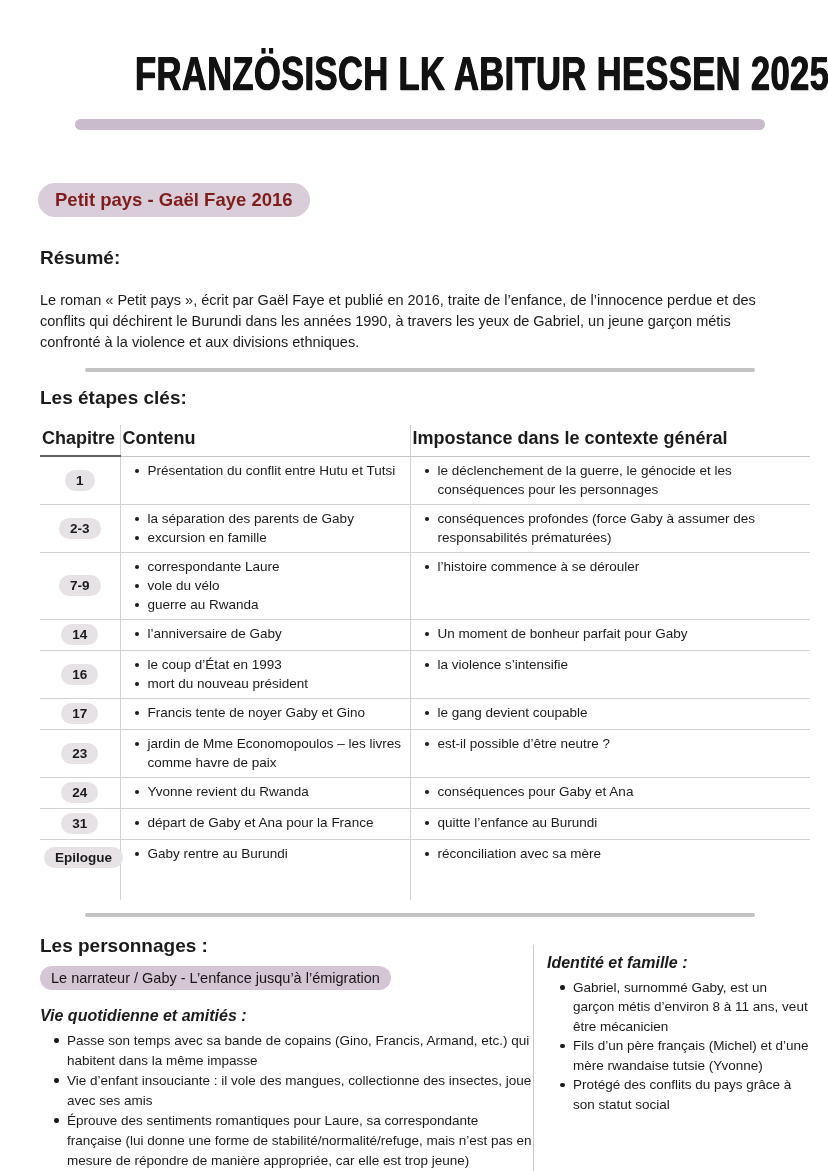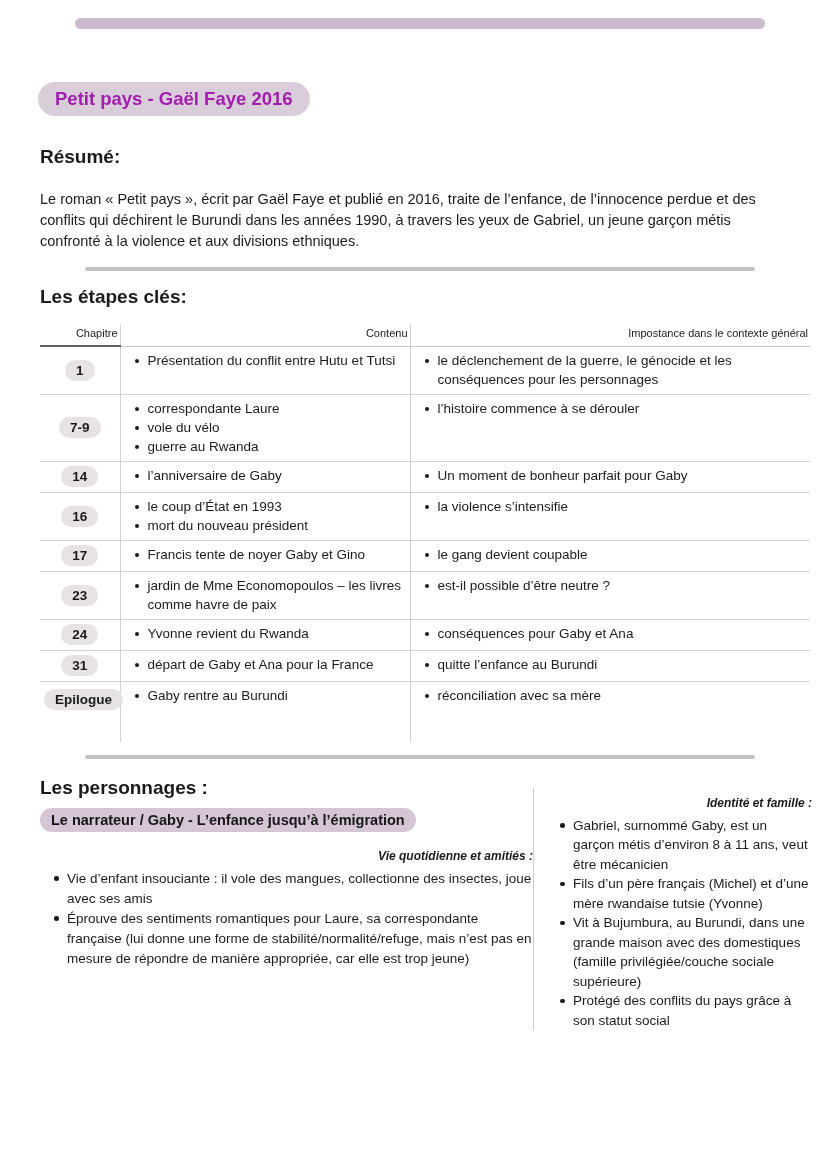--- a/index.html
+++ b/index.html
@@ -21,21 +21,21 @@
   }
   .accent-bar {
     margin:18px 0 0 75px; width:690px; height:11px;
     border-radius:6px; background:var(--accent,#c9bacc);
   }
 
   
   .book-pill {
     display:inline-block; margin:53px 0 0 38px;
     background:var(--book-bg,#d9cdda); border-radius:18px;
-    padding:6px 17px; font-size:18.5px; font-weight:bold; color:#a21caf;
+    padding:6px 17px; font-size:18.5px; font-weight:bold; color:#7f1d1d;
   }
 
   
   .resume { margin:30px 40px 0 40px; }
   .h-bold { font-size:19px; font-weight:bold; }
   .resume p { margin-top:21px; width:752px; font-size:14.5px; line-height:21px; }
 
   
   .divider {
     margin-left:85px; width:670px; height:4px;
@@ -44,21 +44,21 @@
   .divider.d1 { margin-top:15px; }
   .divider.d2 { margin-top:13px; }
 
   
   .stages-heading { margin:15px 0 0 40px; }
   table.stages { margin:16px 0 0 40px; width:770px; border-collapse:collapse; table-layout:fixed; font-size:13.5px; }
   table.stages col.c1 { width:80px; }
   table.stages col.c2 { width:290px; }
   table.stages col.c3 { width:400px; }
   table.stages th {
-    font-size:11px; font-weight:normal; text-align:right; padding:3px 2px 6px 2px;
+    font-size:18px; font-weight:bold; text-align:left; padding:3px 2px 6px 2px;
     border-bottom:1px solid #c6c6c6;
   }
   table.stages th.col-ch { border-bottom:2px solid #5f5f5f; }
   table.stages th.col-content, table.stages th.col-imp,
   table.stages td.col-content, table.stages td.col-imp { border-left:1px solid var(--tline,#d2d2d2); }
   table.stages td { vertical-align:top; padding:4.5px 6px 4.5px 0; }
   table.stages td.col-ch { vertical-align:middle; text-align:center; padding:4.5px 4px; }
   table.stages tbody tr:not(:last-child) td { border-bottom:1px solid var(--tline,#d2d2d2); }
   table.stages tbody tr:last-child td { padding-bottom:32px; }
   table.stages tbody tr:last-child td.col-ch { vertical-align:top; padding-top:7px; }
@@ -74,36 +74,39 @@
   }
 
   
   .chars { display:flex; margin:12px 0 0 40px; width:772px; align-items:stretch; }
   .chars-left { width:493px; padding-top:6px; }
   .chars-vrule { width:1px; background:#cccccc; margin-top:16px; }
   .chars-right { flex:1; padding:25px 0 0 13px; }
   .narrator-pill {
     display:inline-block; margin-top:9px;
     background:var(--narr-bg,#d5c6d6); border-radius:14px;
-    padding:4px 11px; font-size:14.5px; font-weight:bold; color:#161616;
-  }
-  .sub-ital { font-size:12px; font-weight:bold; font-style:italic;text-align:right; }
+    padding:4px 11px; font-size:14.5px; font-weight:normal; color:#161616;
+  }
+  .sub-ital { font-size:16px; font-weight:bold; font-style:italic; }
   .chars-left .sub-ital { margin-top:17px; }
   .chars ul.blist { margin-top:6px; }
   .chars-left ul.blist { width:495px; font-size:13.5px; }
   .chars-left ul.blist li { line-height:20px; }
   .chars-right ul.blist { width:264px; font-size:13.5px; }
   .chars-right ul.blist li { line-height:19.5px; padding-left:26px; }
   .chars-right ul.blist li::before { left:13px; }
 </style>
 </head>
 <body>
 
 <div class="page">
 
+  <div class="title-wrap">
+    <span class="title-inner">FRANZÖSISCH LK ABITUR HESSEN 2025</span>
+  </div>
   <div class="accent-bar"></div>
 
   <div class="book-pill">Petit pays - Gaël Faye 2016</div>
 
   <section class="resume">
     <div class="h-bold">Résumé:</div>
     <p>Le roman « Petit pays », écrit par Gaël Faye et publié en 2016, traite de l’enfance, de l’innocence perdue et des conflits qui déchirent le Burundi dans les années 1990, à travers les yeux de Gabriel, un jeune garçon métis confronté à la violence et aux divisions ethniques.</p>
   </section>
 
   <div class="divider d1"></div>
@@ -131,20 +134,34 @@
               <li>Présentation du conflit entre Hutu et Tutsi</li>
             </ul>
           </td>
           <td class="col-imp">
             <ul class="blist">
               <li>le déclenchement de la guerre, le génocide et les conséquences pour les personnages</li>
             </ul>
           </td>
         </tr>
         <tr>
+          <td class="col-ch"><span class="ch-badge">2-3</span></td>
+          <td class="col-content">
+            <ul class="blist">
+              <li>la séparation des parents de Gaby</li>
+              <li>excursion en famille</li>
+            </ul>
+          </td>
+          <td class="col-imp">
+            <ul class="blist">
+              <li>conséquences profondes (force Gaby à assumer des responsabilités prématurées)</li>
+            </ul>
+          </td>
+        </tr>
+        <tr>
           <td class="col-ch"><span class="ch-badge">7-9</span></td>
           <td class="col-content">
             <ul class="blist">
               <li>correspondante Laure</li>
               <li>vole du vélo</li>
               <li>guerre au Rwanda</li>
             </ul>
           </td>
           <td class="col-imp">
             <ul class="blist">
@@ -248,29 +265,29 @@
   </table>
 
   <div class="divider d2"></div>
 
   <div class="chars">
     <div class="chars-left">
       <div class="h-bold">Les personnages :</div>
       <div class="narrator-pill">Le narrateur / Gaby - L’enfance jusqu’à l’émigration</div>
       <div class="sub-ital">Vie quotidienne et amitiés :</div>
       <ul class="blist">
+          <li>Passe son temps avec sa bande de copains (Gino, Francis, Armand, etc.) qui habitent dans la même impasse</li>
           <li>Vie d’enfant insouciante : il vole des mangues, collectionne des insectes, joue avec ses amis</li>
           <li>Éprouve des sentiments romantiques pour Laure, sa correspondante française (lui donne une forme de stabilité/normalité/refuge, mais n’est pas en mesure de répondre de manière appropriée, car elle est trop jeune)</li>
         </ul>
     </div>
     <div class="chars-vrule"></div>
     <div class="chars-right">
       <div class="sub-ital">Identité et famille :</div>
       <ul class="blist">
           <li>Gabriel, surnommé Gaby, est un garçon métis d’environ 8 à 11 ans, veut être mécanicien</li>
           <li>Fils d’un père français (Michel) et d’une mère rwandaise tutsie (Yvonne)</li>
-          <li>Vit à Bujumbura, au Burundi, dans une grande maison avec des domestiques (famille privilégiée/couche sociale supérieure)</li>
           <li>Protégé des conflits du pays grâce à son statut social</li>
         </ul>
     </div>
   </div>
 
 </div>
 
 </body></html>

